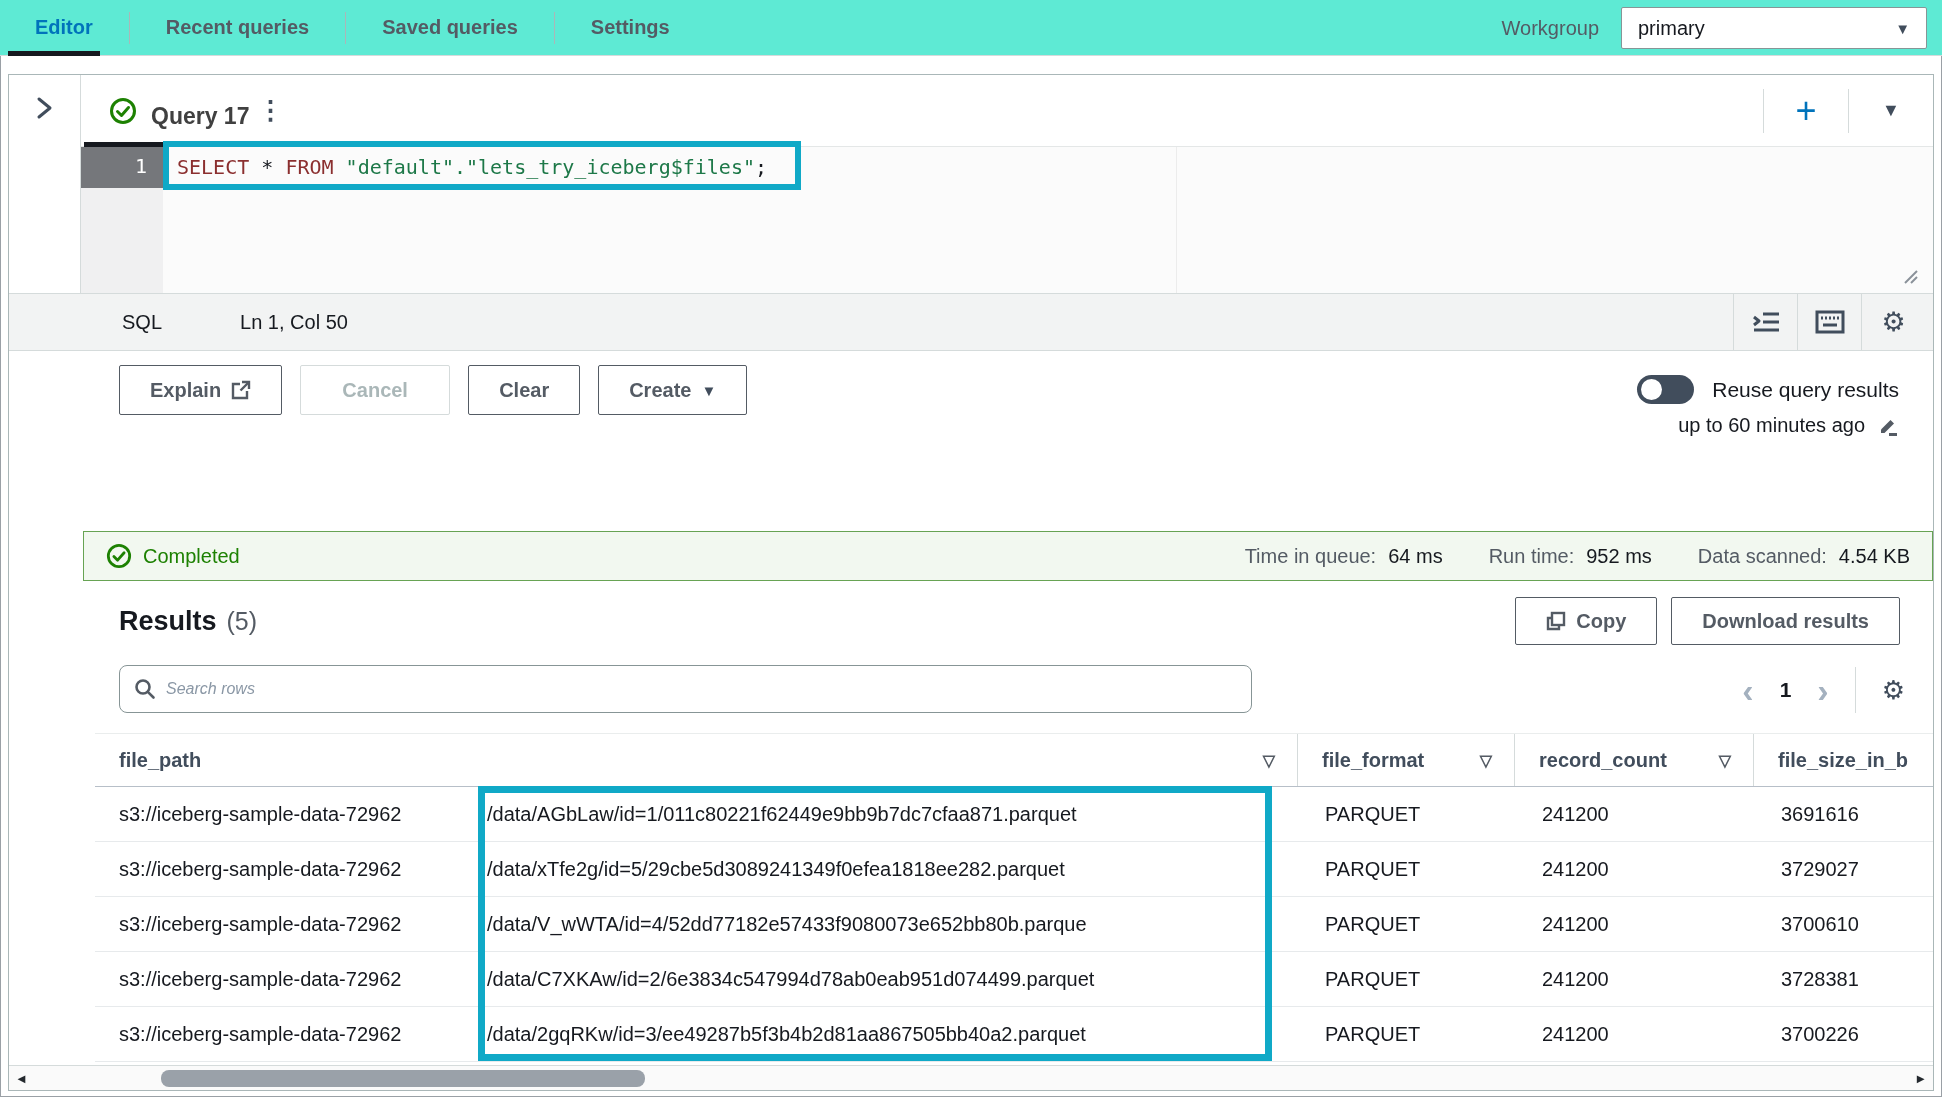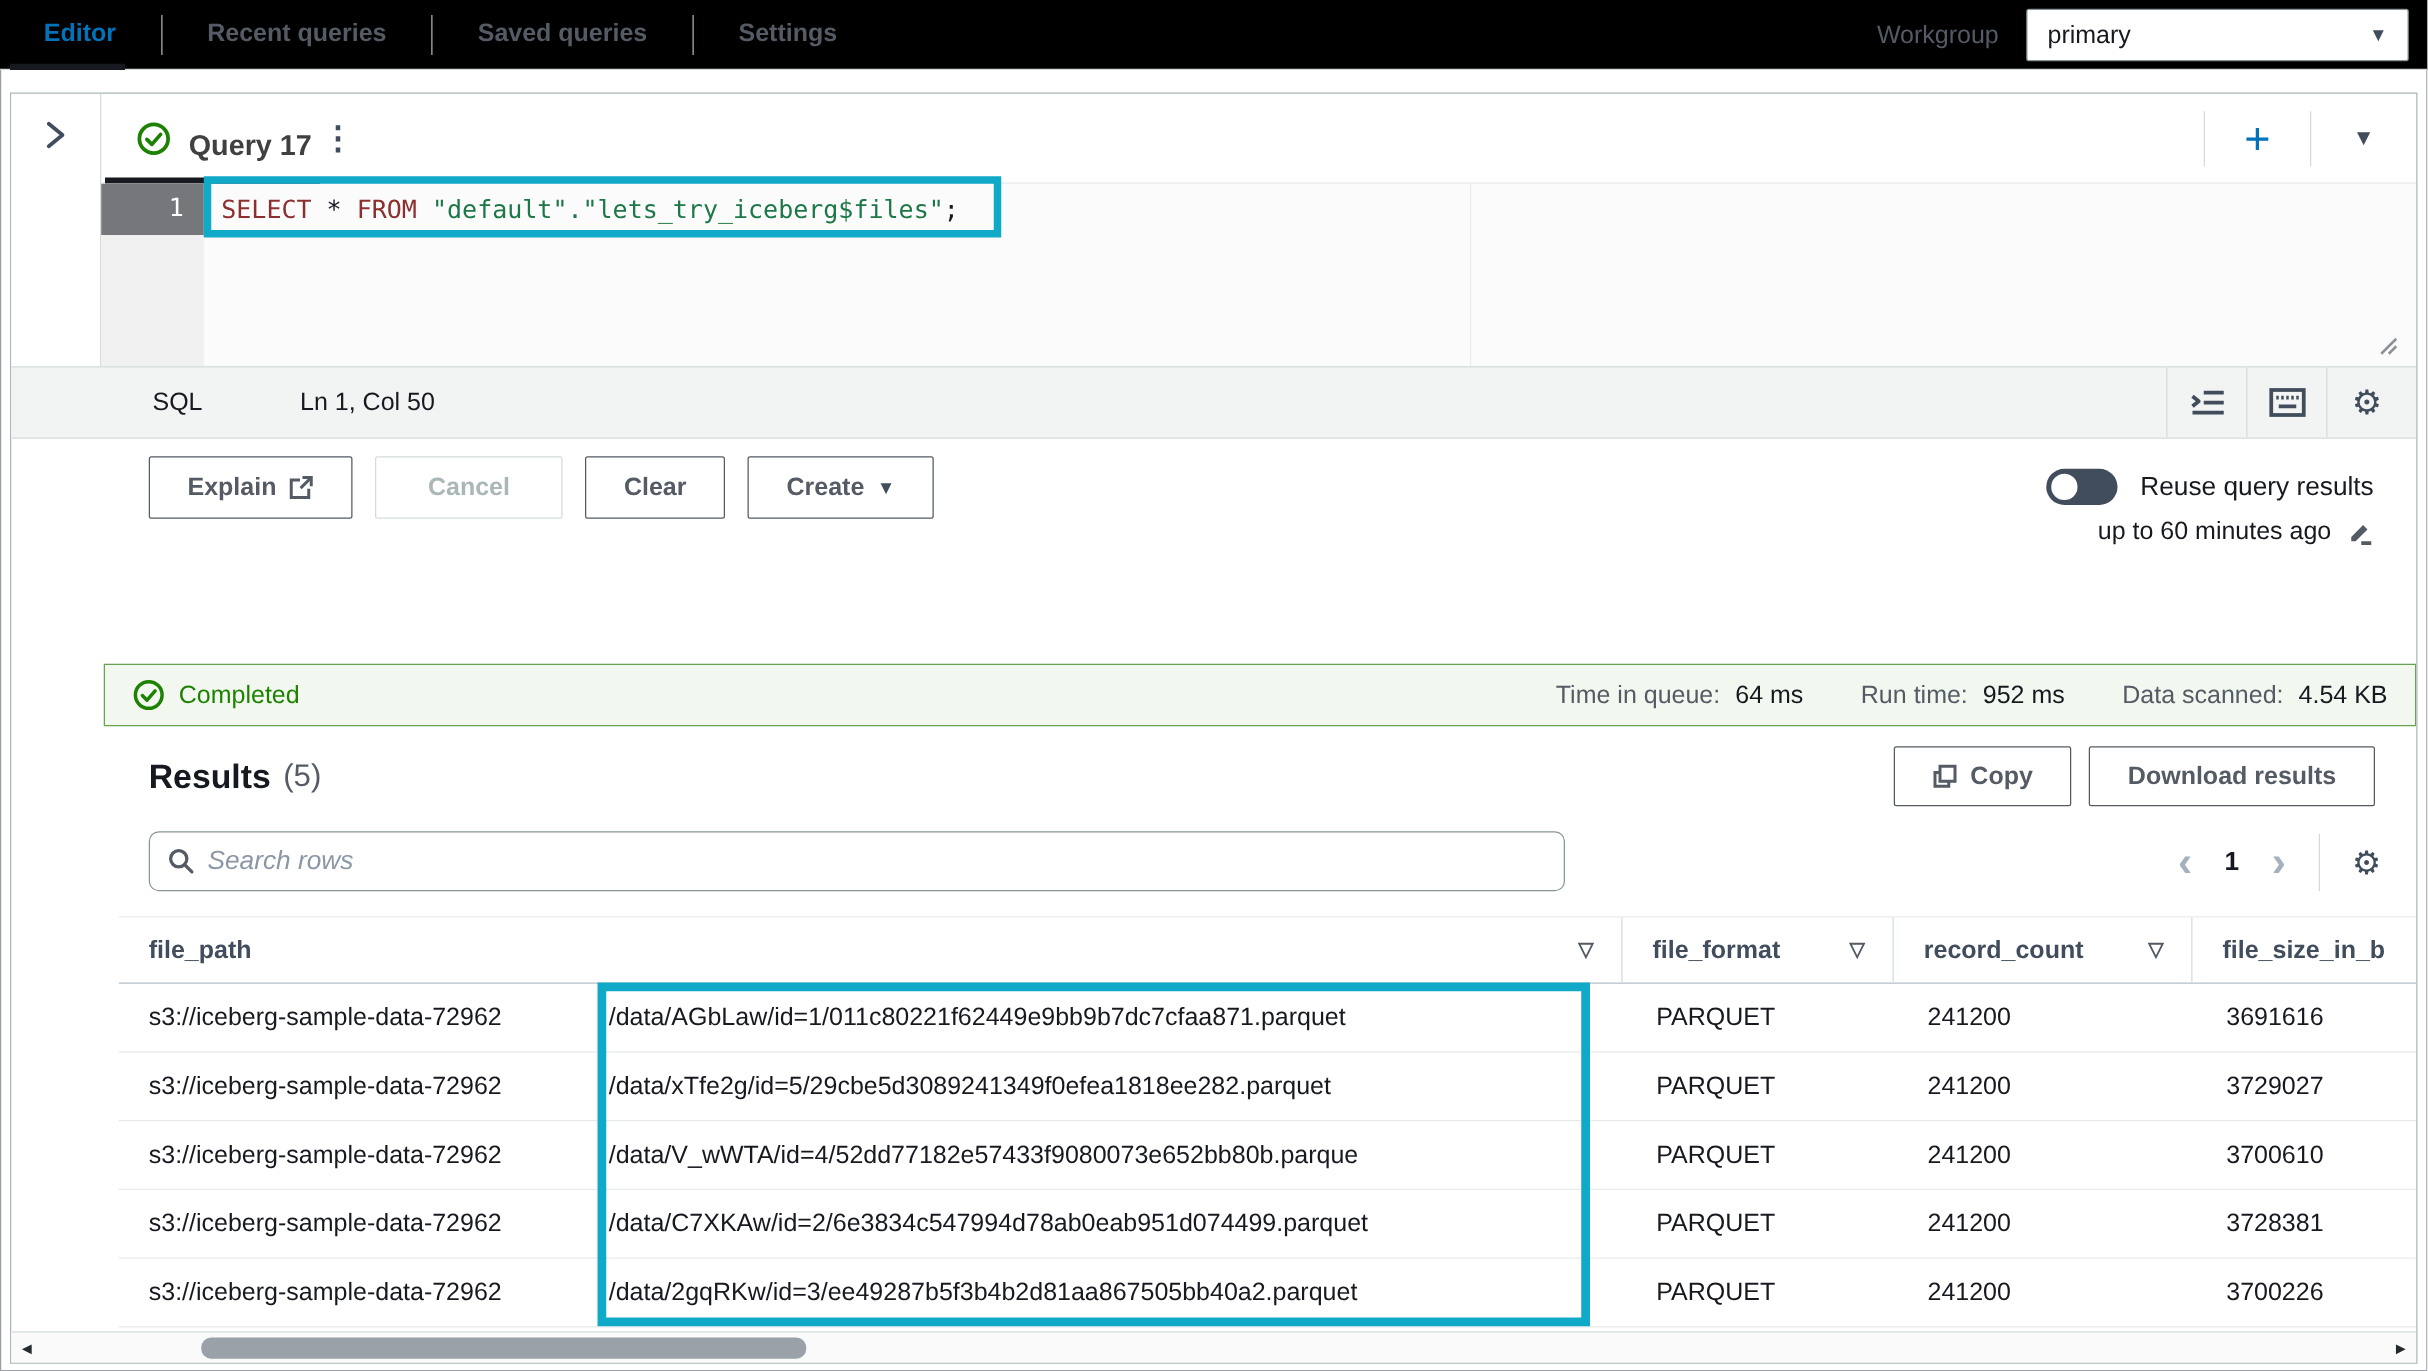--- a/index.html
+++ b/index.html
@@ -6,21 +6,21 @@
   html,body { width:1942px; height:1097px; }
   body {
     font-family: "Liberation Sans", sans-serif;
     background:#ffffff; color:#16191f; overflow:hidden;
   }
   #page { position:relative; width:1942px; height:1097px; background:#fff;
           box-shadow: inset 0 0 0 1px #9aa0a6; }
 
   
   .topnav { position:absolute; left:0; top:0; width:1942px; height:56px;
-            background:#000000; border-bottom:1px solid #d5dbdb;
+            background:#5eead4; border-bottom:1px solid #d5dbdb;
             display:flex; align-items:center; }
   .navtabs { display:flex; align-items:center; height:100%; padding-left:35px; }
   .navtab { font-size:20px; font-weight:700; color:#545b64; cursor:pointer; white-space:nowrap; }
   .navtab.active { color:#0073bb; }
   .navsep { width:1px; height:32px; background:#aab7b8; margin:0 36px; }
   .nav-underline { position:absolute; left:8px; bottom:-1px; width:92px; height:5px; background:#16191f; }
   .wg { position:absolute; right:15px; top:0; height:56px; display:flex; align-items:center; gap:22px; }
   .wg-label { font-size:20px; color:#545b64; }
   .wg-select { width:306px; height:42px; border:1px solid #879596; border-radius:2px;
                background:#fff; display:flex; align-items:center; justify-content:space-between;
@@ -112,21 +112,21 @@
   .results-head { position:absolute; left:0; right:0; top:518px; height:56px; display:flex; align-items:center; }
   .results-title { margin-left:110px; font-size:27px; font-weight:700; color:#16191f; }
   .results-count { margin-left:10px; font-size:25px; color:#545b64; }
   .rh-buttons { margin-left:auto; margin-right:33px; display:flex; gap:14px; }
   .rh-buttons .btn { height:48px; }
 
   
   .search { position:absolute; left:110px; top:590px; width:1133px; height:48px;
             border:1px solid #879596; border-radius:8px; background:#fff;
             display:flex; align-items:center; padding:0 14px; gap:10px; }
-  .search input { border:none; outline:none; flex:1; font-size:21px; font-style:italic;
+  .search input { border:none; outline:none; flex:1; font-size:16px; font-style:italic;
                   color:#16191f; background:transparent; font-family:"Liberation Sans", sans-serif; }
   .search input::placeholder { color:#8a97a5; }
   .pager { position:absolute; right:28px; top:592px; height:46px; display:flex; align-items:center; gap:26px; }
   .pg-arrow { font-size:34px; color:#a4b1bf; cursor:pointer; line-height:1; font-weight:700; }
   .pg-num { font-size:21px; font-weight:700; color:#16191f; cursor:pointer; }
   .pg-sep { width:1px; height:46px; background:#d5dbdb; }
 
   
   .table { position:absolute; left:86px; right:0; top:658px; }
   .thead { display:flex; height:54px; border-top:1px solid #eaeded; border-bottom:1px solid #b7bfc8; }

